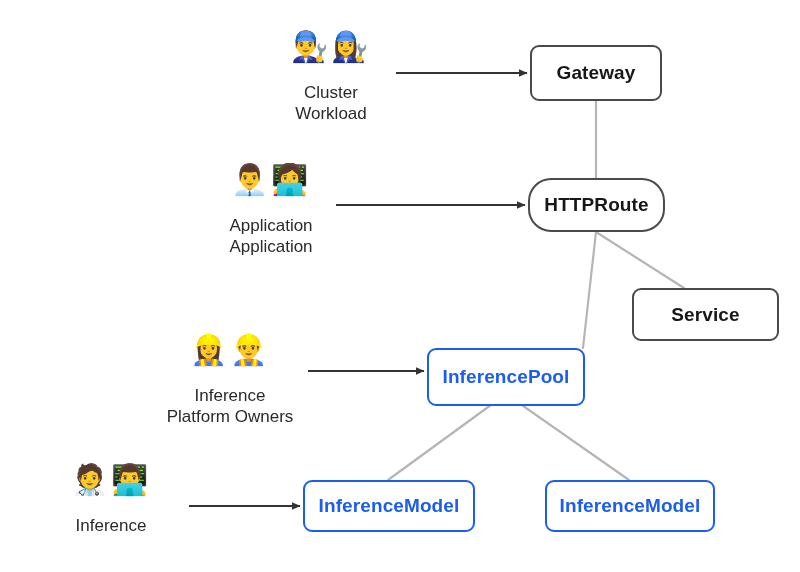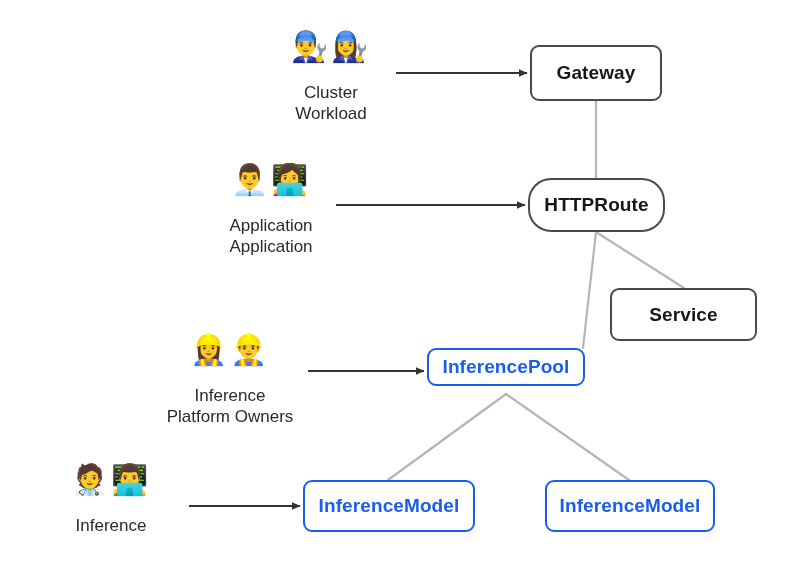--- a/index.html
+++ b/index.html
@@ -77,24 +77,24 @@
       </g>
   </svg>
 
   <div id="node-layer">
       <div class="node std" style="left: 530px; top: 45px; width: 132px; height: 56px;">
         <span>Gateway</span>
       </div>
       <div class="node std" style="left: 528px; top: 178px; width: 137px; height: 54px; border-radius: 23px;">
         <span>HTTPRoute</span>
       </div>
-      <div class="node std" style="left: 610px; top: 288px; width: 147px; height: 53px;">
+      <div class="node std" style="left: 632px; top: 288px; width: 147px; height: 53px;">
         <span>Service</span>
       </div>
-      <div class="node blue" style="left: 427px; top: 348px; width: 158px; height: 38px;">
+      <div class="node blue" style="left: 427px; top: 348px; width: 158px; height: 58px;">
         <span>InferencePool</span>
       </div>
       <div class="node blue" style="left: 303px; top: 480px; width: 172px; height: 52px;">
         <span>InferenceModel</span>
       </div>
       <div class="node blue" style="left: 545px; top: 480px; width: 170px; height: 52px;">
         <span>InferenceModel</span>
       </div>
     </div>
   <div id="persona-layer">

